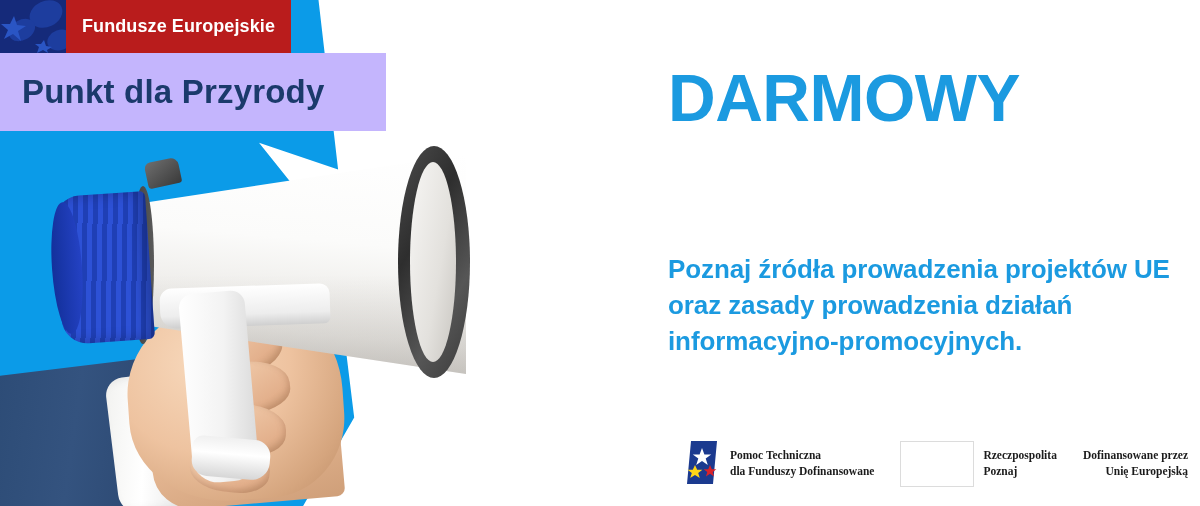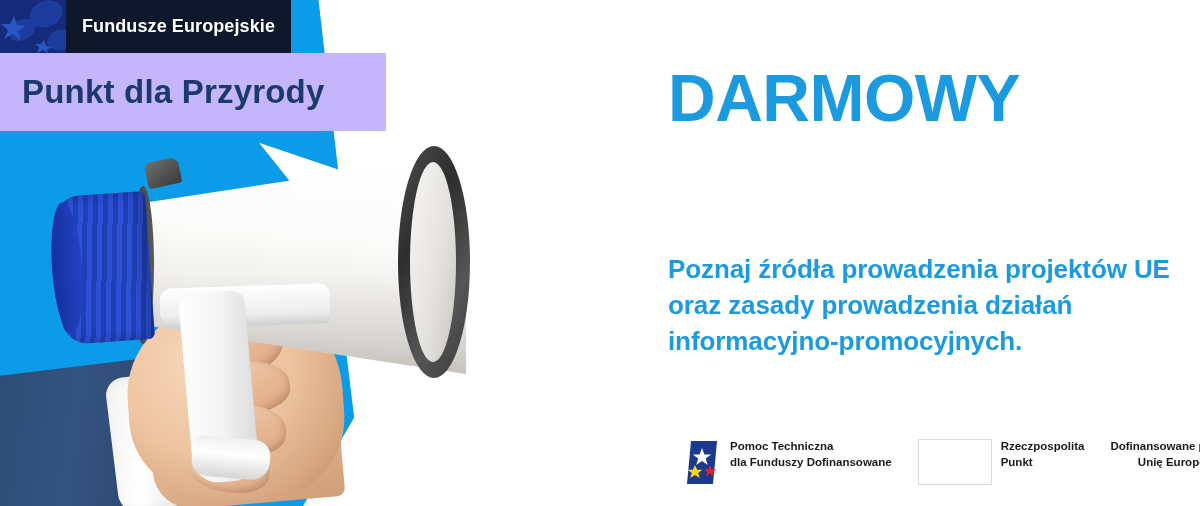--- a/index.html
+++ b/index.html
@@ -260,21 +260,21 @@
     background: #152a7a;
     overflow: hidden;
     z-index: 6;
   }
   .fe-logo-block svg { display: block; }
 
   .fe-bar {
     position: absolute;
     left: 66px; top: 0;
     width: 225px; height: 53px;
-    background: #0f172a;
+    background: #b91c1c;
     z-index: 6;
     display: flex;
     align-items: center;
     justify-content: center;
   }
   .fe-bar-text {
     color: #ffffff;
     font-size: 18px;
     font-weight: bold;
     letter-spacing: .1px;
@@ -338,21 +338,23 @@
     position: absolute;
     left: 683px;
     top: 436px;
     height: 56px;
     display: flex;
     align-items: center;
     z-index: 5;
   }
   .logo-item {
     display: flex;
+    align-items: center;
     height: 50px;
+    font-family: Liberation Serif, serif;
   }
   .logo-sep { width: 26px; height: 1px; }
 
   .logo-label {
     color: #1b1b1b;
     font-size: 11.5px;
     font-weight: bold;
     line-height: 1.38;
     white-space: nowrap;
   }
@@ -455,21 +457,21 @@
 
     <div class="logo-sep"></div>
 
     <div class="logo-item">
       <span class="pl-flag">
         <span class="white"></span>
         <span class="red"></span>
       </span>
       <span class="logo-label lbl-pad-l">
         <span>Rzeczpospolita</span><br>
-        <span>Punkt</span>
+        <span>Poznaj</span>
       </span>
     </div>
 
     <div class="logo-sep"></div>
 
     <div class="logo-item">
       <span class="logo-label right-al lbl-pad-r">
         <span>Dofinansowane przez</span><br>
         <span>Unię Europejską</span>
       </span>

